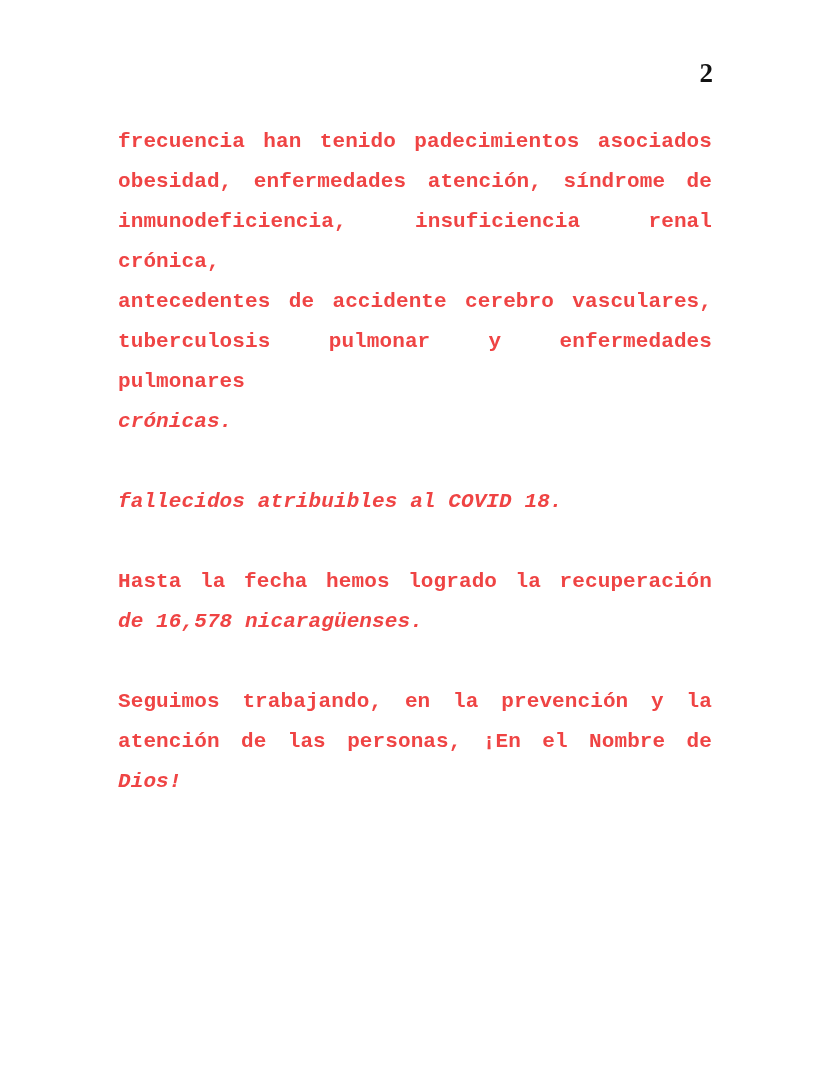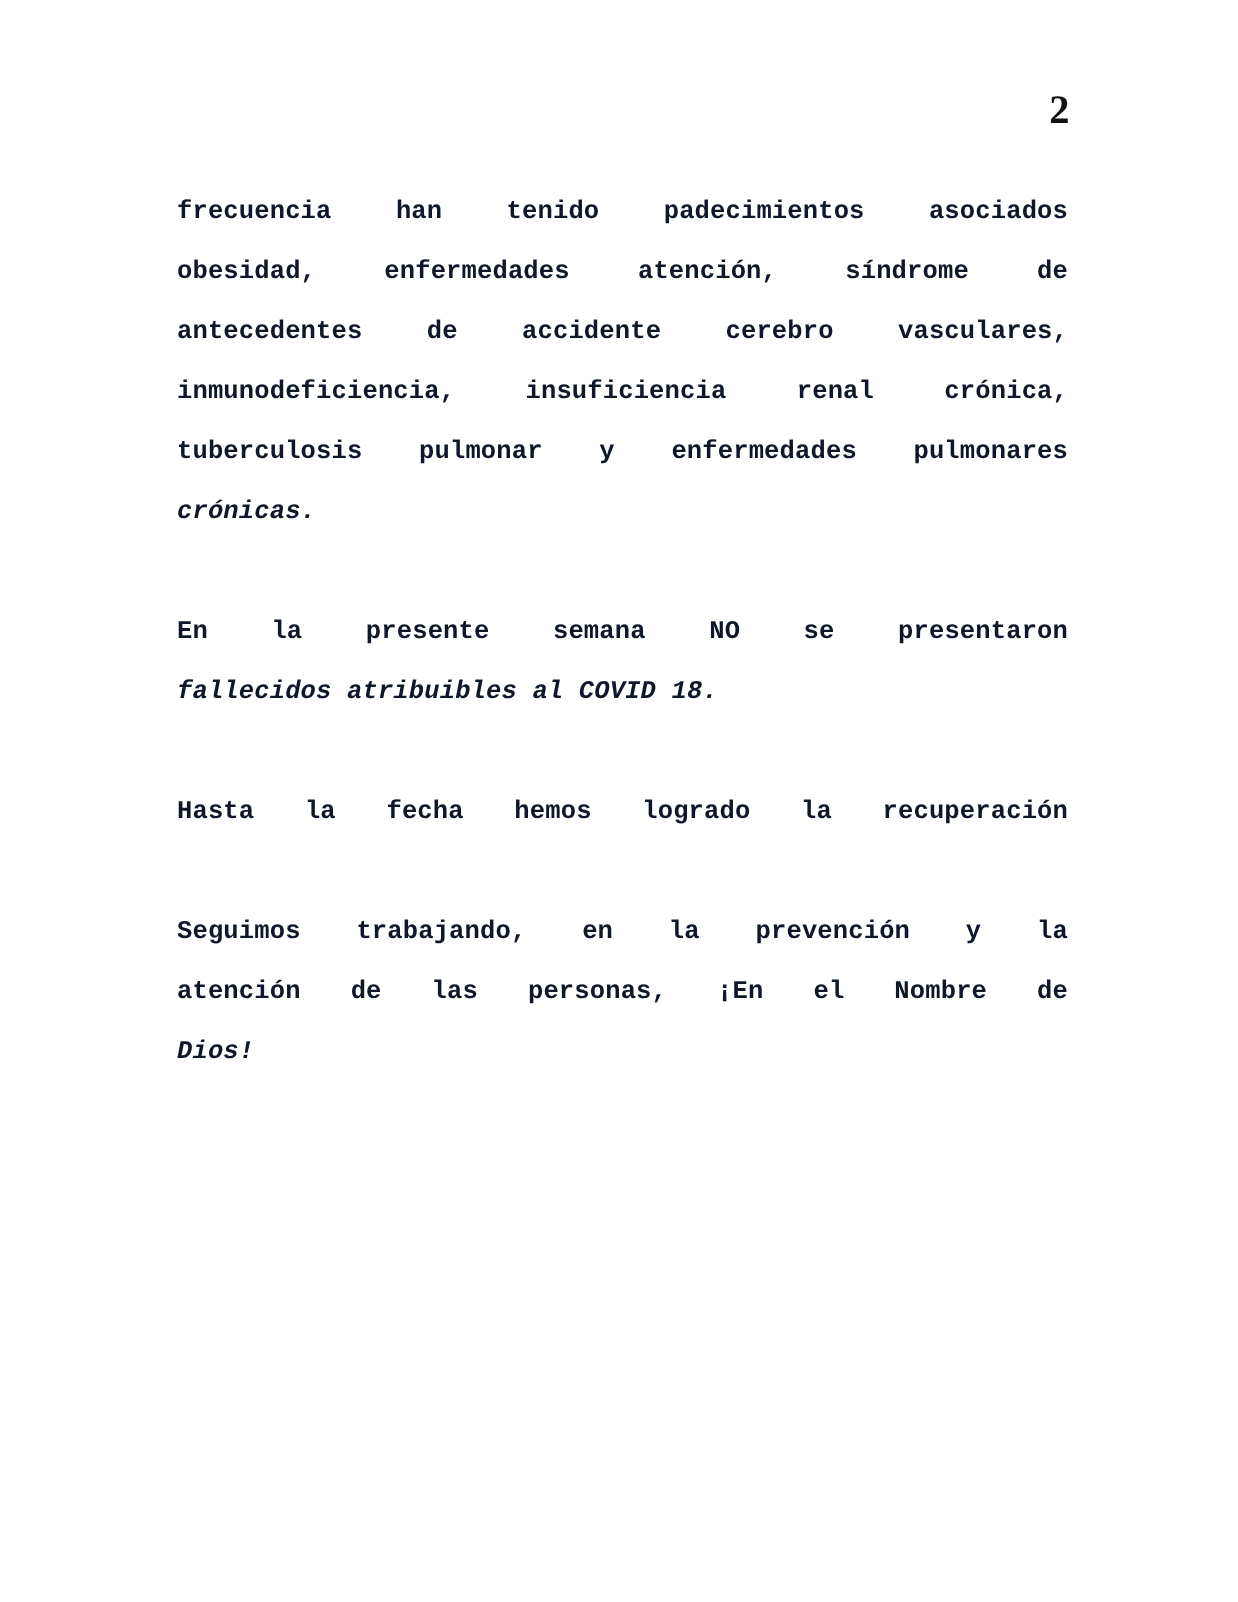--- a/index.html
+++ b/index.html
@@ -32,24 +32,24 @@
   .content {
     position: absolute;
     left: 118px;
     top: 122px;
     width: 594px;
   }
   .paragraph {
     margin: 0 0 40px 0;
   }
   .line {
-    font-size: 17px;
+    font-size: 21px;
     line-height: 40px;
     font-weight: 700;
-    color: #0f172a;
+    color: #ef4444;
     text-align: justify;
     text-align-last: justify;
     letter-spacing: 0.1px;
   }
   .line.para-last {
     text-align-last: left;
     font-style: italic;
   }
 </style>
 </head>
@@ -57,33 +57,33 @@
 
 <div class="page">
 
   <div class="page-number">2</div>
 
   <div class="content">
 
     <div class="paragraph">
       <div class="line">frecuencia han tenido padecimientos asociados</div>
       <div class="line">obesidad, enfermedades atención, síndrome de</div>
+      <div class="line">inmunodeficiencia, insuficiencia renal crónica,</div>
       <div class="line">antecedentes de accidente cerebro vasculares,</div>
-      <div class="line">inmunodeficiencia, insuficiencia renal crónica,</div>
       <div class="line">tuberculosis pulmonar y enfermedades pulmonares</div>
       <div class="line para-last">crónicas.</div>
     </div>
 
     <div class="paragraph">
-      <div class="line">En la presente semana NO se presentaron</div>
       <div class="line para-last">fallecidos atribuibles al COVID 18.</div>
     </div>
 
     <div class="paragraph">
       <div class="line">Hasta la fecha hemos logrado la recuperación</div>
+      <div class="line para-last">de 16,578 nicaragüenses.</div>
     </div>
 
     <div class="paragraph">
       <div class="line">Seguimos trabajando, en la prevención y la</div>
       <div class="line">atención de las personas, ¡En el Nombre de</div>
       <div class="line para-last">Dios!</div>
     </div>
 
   </div>
 </div>

